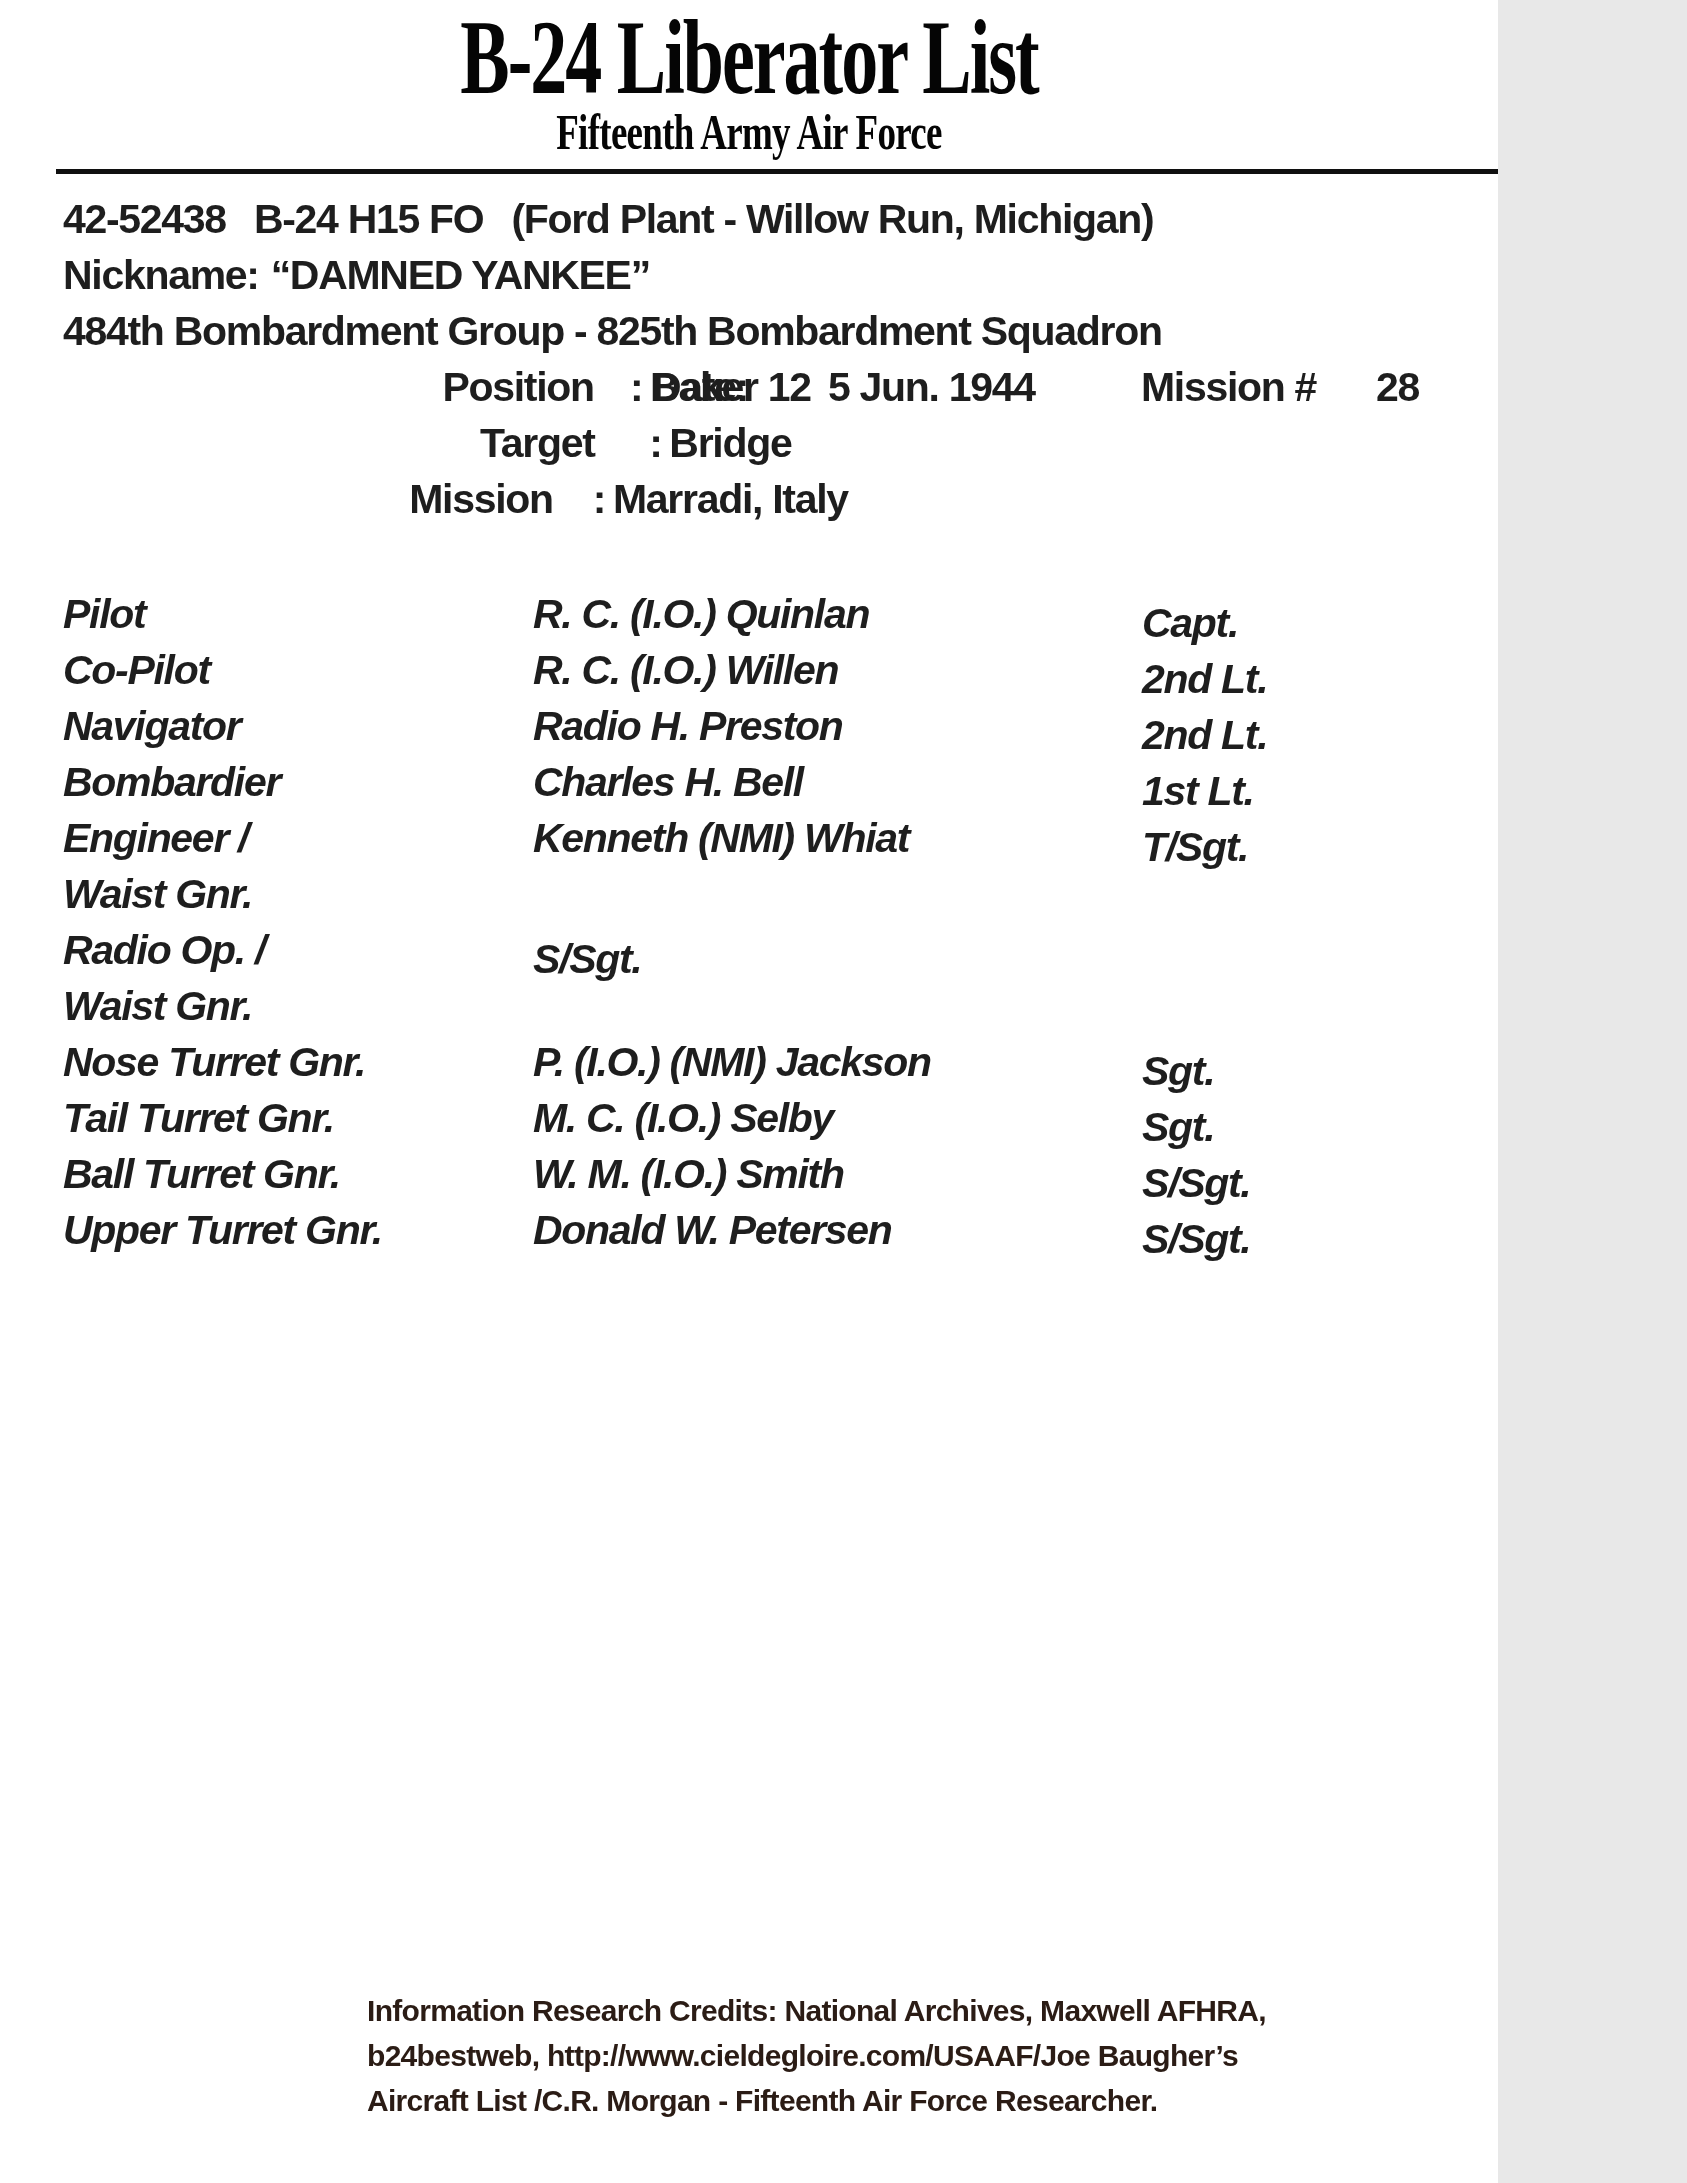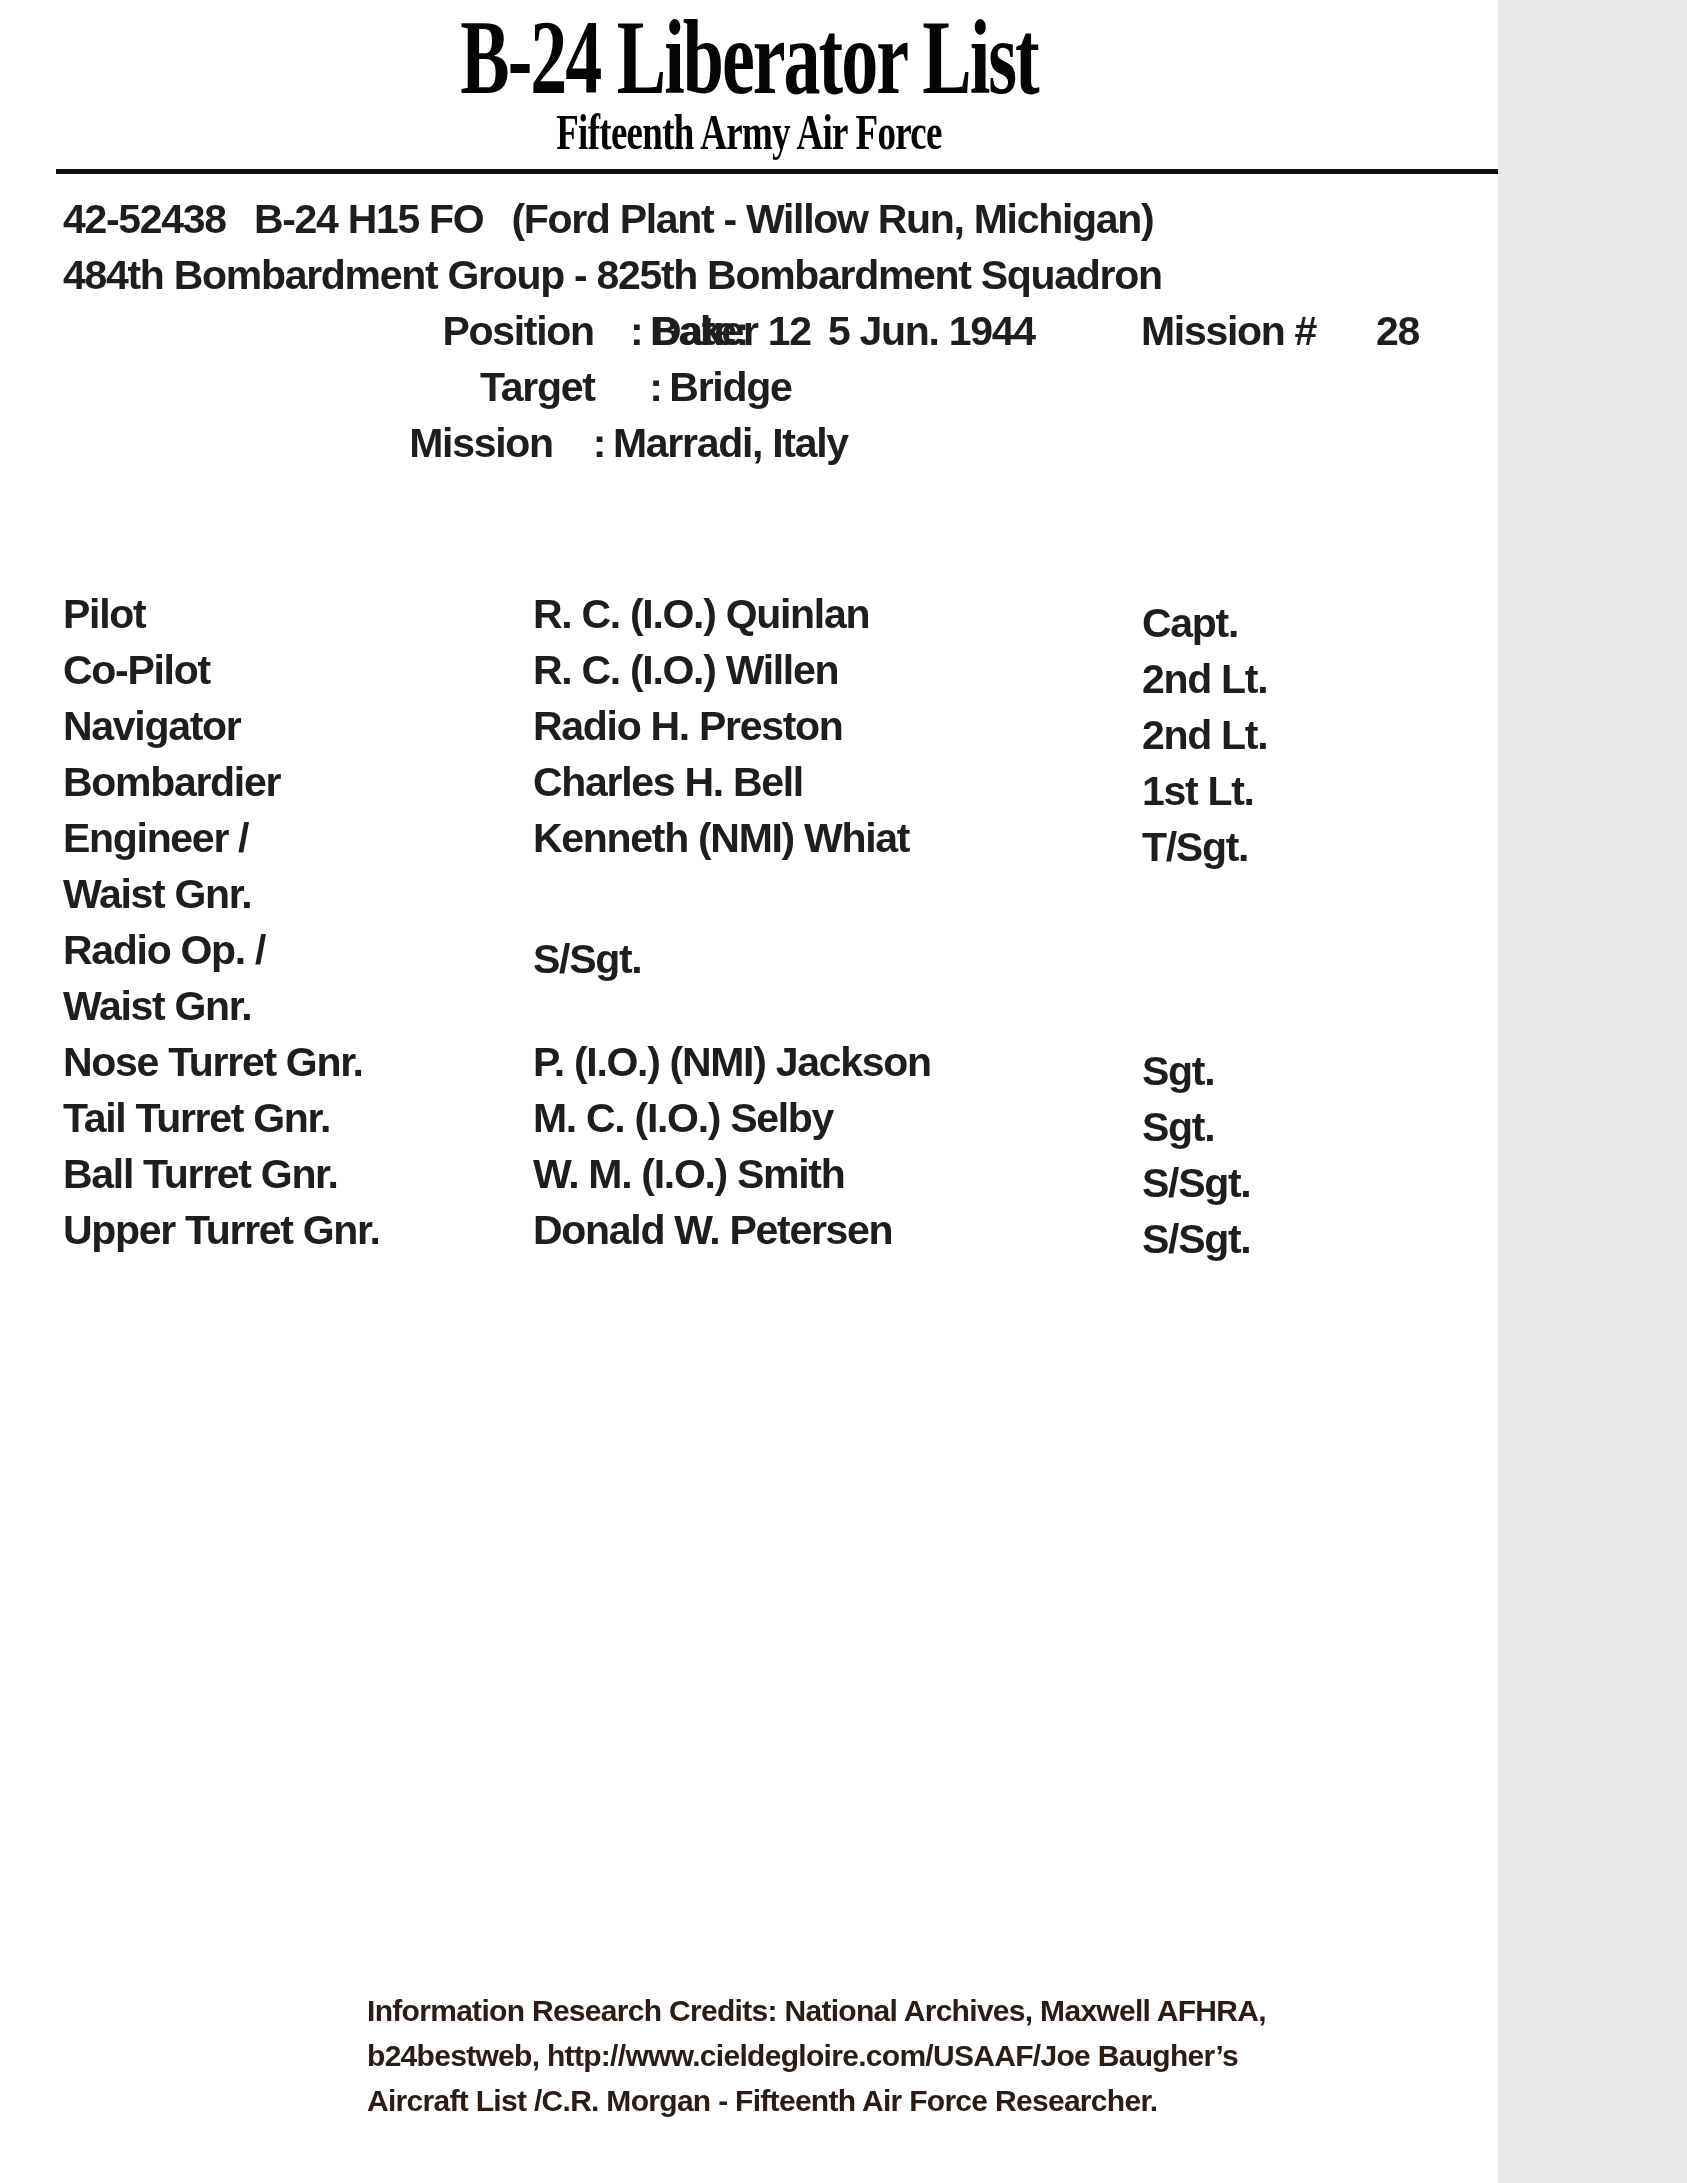--- a/index.html
+++ b/index.html
@@ -70,20 +70,21 @@
   .msn-label    { left: 1078px; }
   .msn-value    { left: 1313px; }
 
   
   .crew {
     position: absolute;
     left: 63px; top: 586px;
     font-size: 41px;
     line-height: 56px;
     letter-spacing: -1.3px;
+    font-style: italic;
   }
   .crew-row {
     display: grid;
     grid-template-columns: 470px 609px auto;
     align-items: start;
   }
   .crew-role { white-space: pre-line; }
   .crew-name { white-space: nowrap; }
   .crew-rank { position: relative; top: 8.6px; white-space: nowrap; }
 
@@ -103,20 +104,23 @@
 
 <div class="page">
 
   <div class="doc-title">B-24 Liberator List</div>
   <div class="doc-subtitle">Fifteenth Army Air Force</div>
   <div class="rule"></div>
 
   <div class="info">
     <div class="info-line">
       <span class="gap-sm">42-52438</span><span class="gap-sm">B-24 H15 FO</span><span>(Ford Plant - Willow Run, Michigan)</span>
+    </div>
+    <div class="info-line">
+      <span class="gap-xs">Nickname:</span><span>“DAMNED YANKEE”</span>
     </div>
     <div class="info-line">484th Bombardment Group - 825th Bombardment Squadron</div>
     <div class="info-line kv-row">
       <span class="kv-label">Position</span><span class="kv-colon">:</span><span>Baker 12</span>
       <span class="abs date-label">Date:</span>
       <span class="abs date-value">5 Jun. 1944</span>
       <span class="abs msn-label">Mission #</span>
       <span class="abs msn-value">28</span>
     </div>
     <div class="info-line kv-row">

